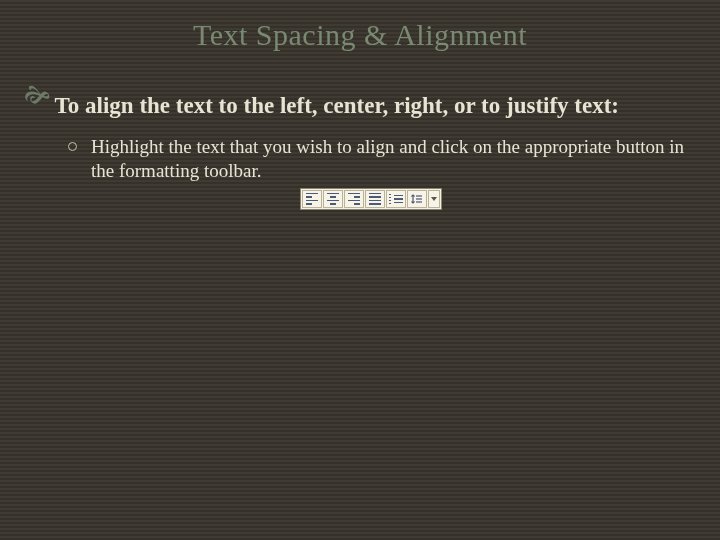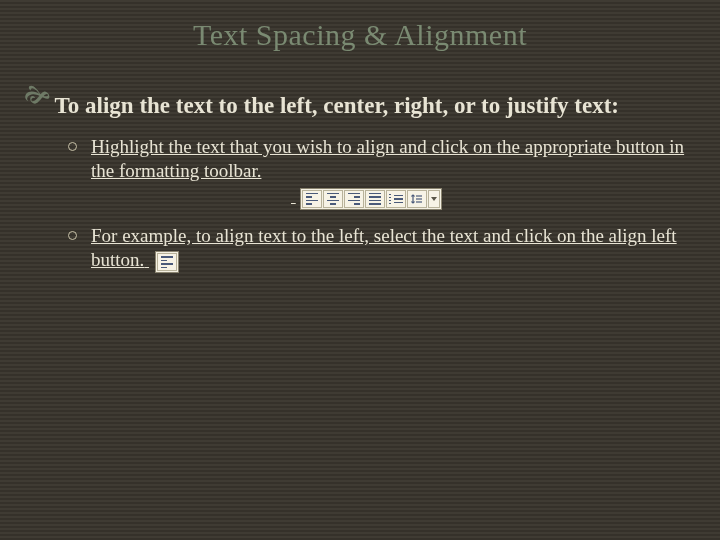--- a/index.html
+++ b/index.html
@@ -67,21 +67,20 @@
     border: 1.5px solid #c8c2a8;
     border-radius: 50%;
     flex-shrink: 0;
     margin-top: 7px;
     margin-right: 14px;
   }
   .sub-text {
     color: #e8e4d4;
     font-size: 19px;
     line-height: 1.3;
-    text-decoration: underline;
   }
   .toolbar-group {
     display: inline-flex;
     vertical-align: middle;
     background: #f4f0e2;
     border: 1px solid #8a8470;
     padding: 1px;
     gap: 1px;
     margin-left: 4px;
     margin-top: 2px;
@@ -194,30 +193,16 @@
                   <line x1="6" y1="7" x2="12" y2="7"></line>
                   <line x1="6" y1="10" x2="12" y2="10"></line>
             </g>
               </svg>
           </span>
           <span class="tbtn dd" title="dropdown-icon"></span>
         </span>
       </div>
     </div>
 
-    <div class="sub-item">
-      <span class="ring"></span>
-      <div class="sub-text">
-        <span>For example, to align text to the left, select the text and click on the align left button.</span>
-        <span class="single-btn">
-          <span class="tbtn" title="align-left-icon">
-            <span class="ln full"></span>
-              <span class="ln left"></span>
-              <span class="ln full"></span>
-              <span class="ln left"></span>
-          </span>
-        </span>
-      </div>
-    </div>
 
   </div>
 
 </div>
 
 </body></html>

